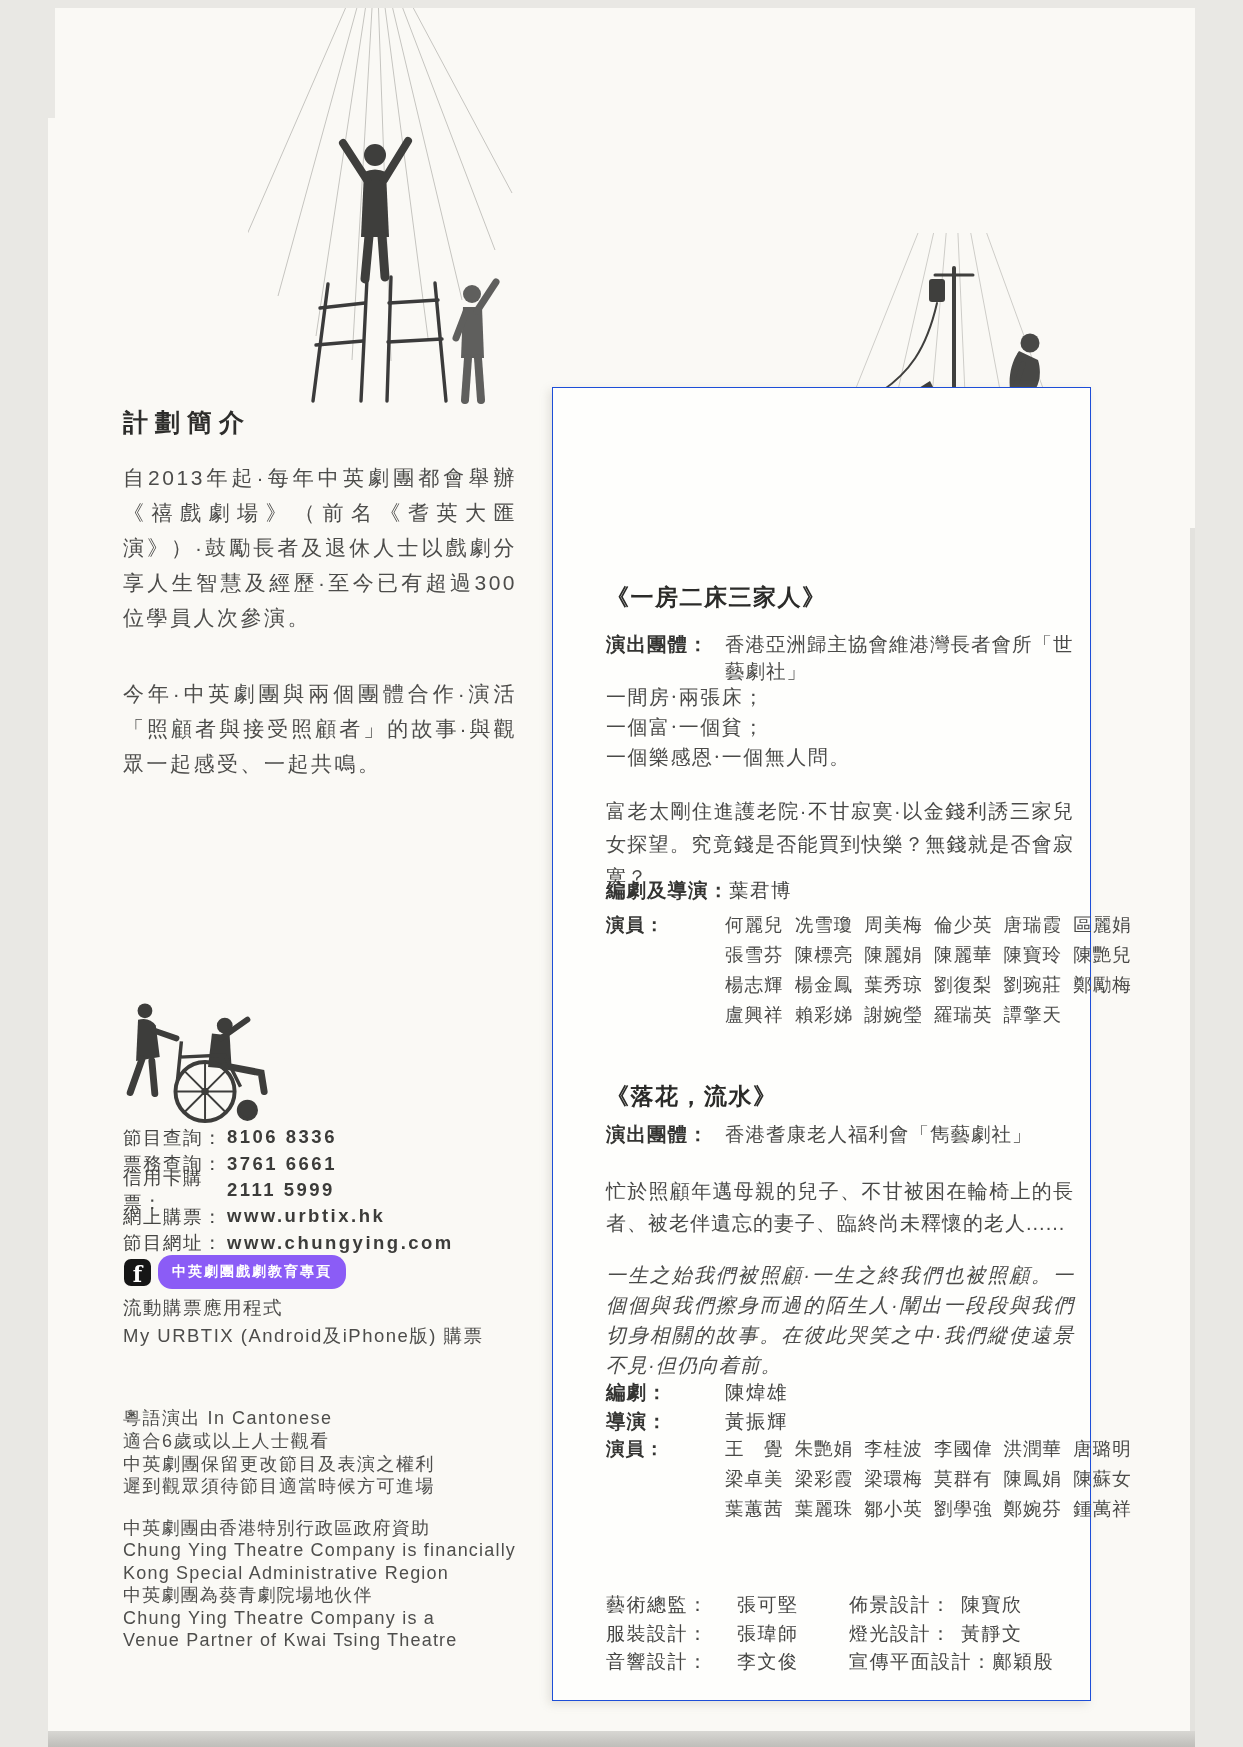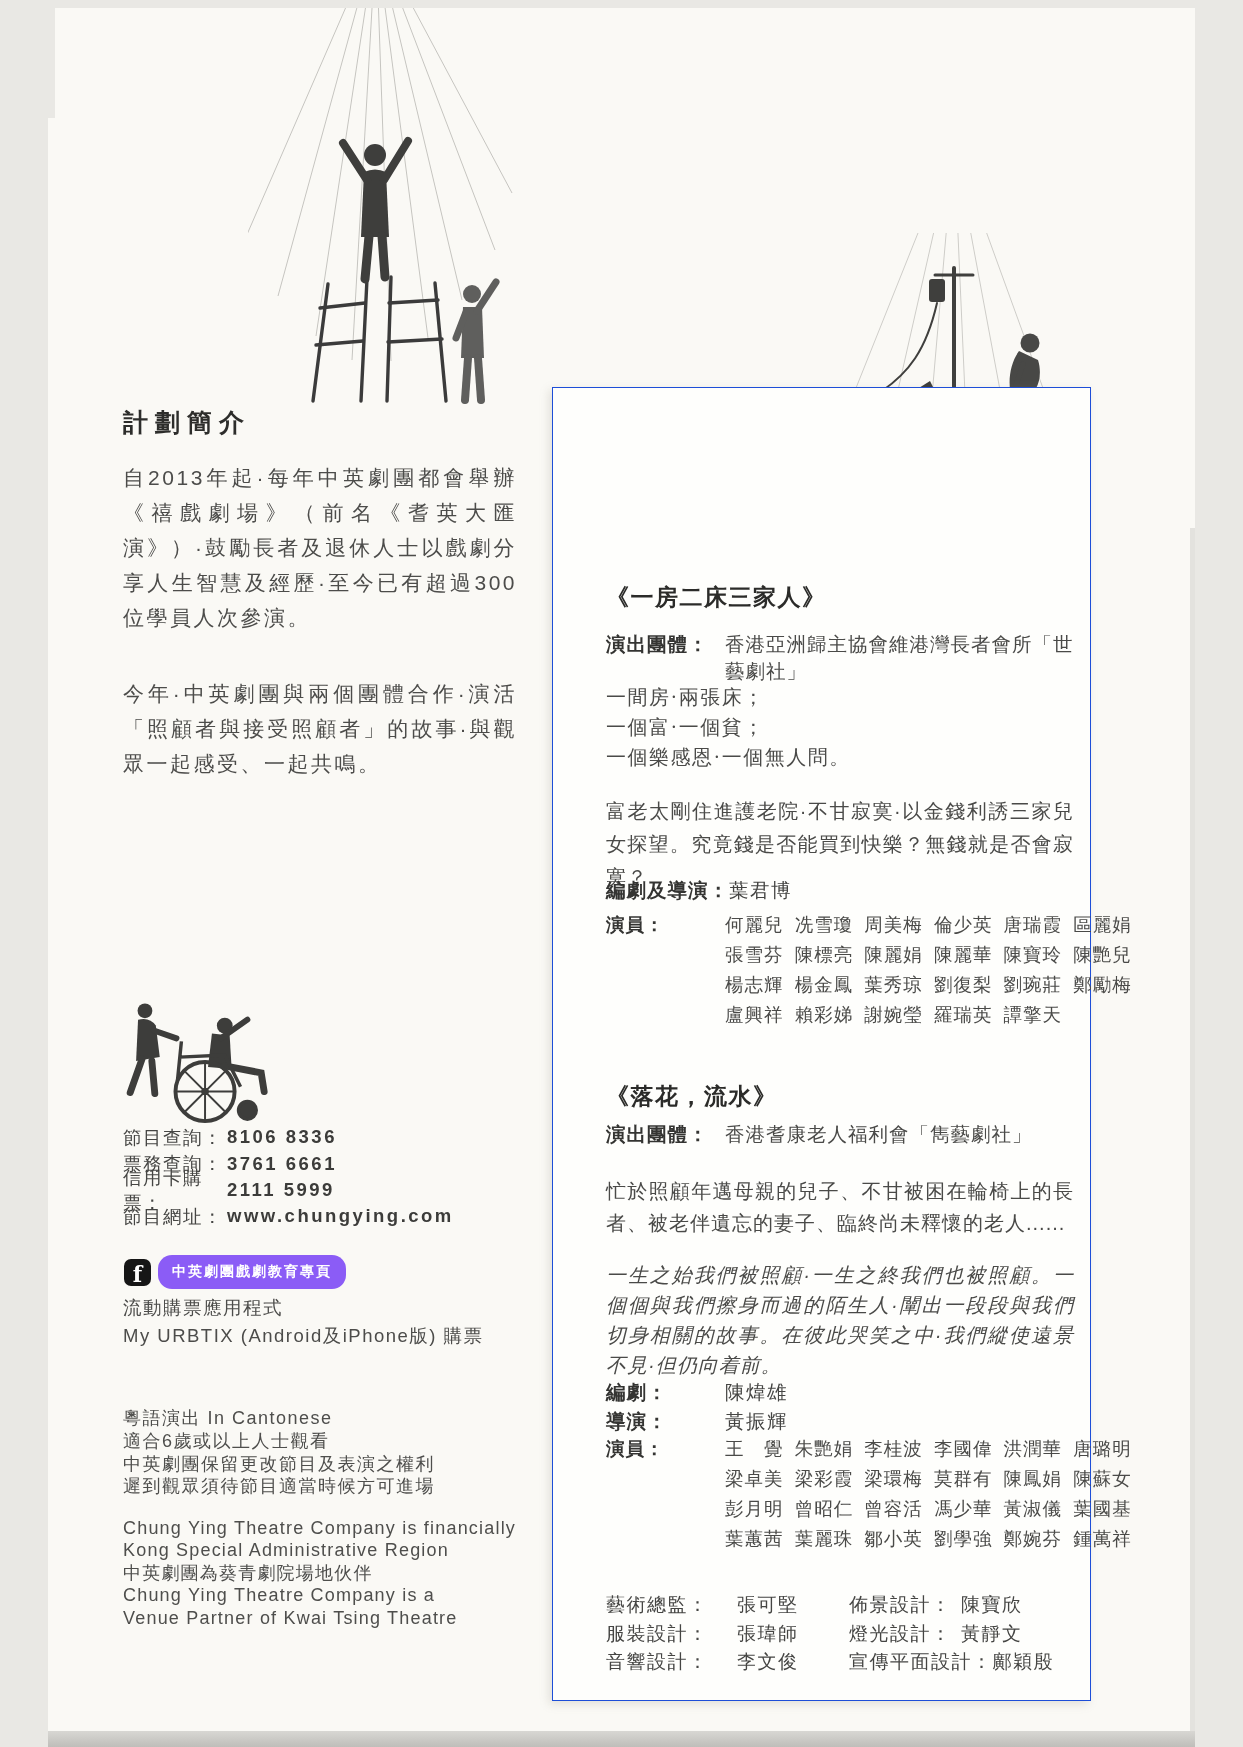--- a/index.html
+++ b/index.html
@@ -227,20 +227,24 @@
       </div>
     <div class="c-row">
         <span class="c-label">票務查詢：</span>
         <span class="c-value">3761 6661</span>
       </div>
     <div class="c-row">
         <span class="c-label">信用卡購票：</span>
         <span class="c-value">2111 5999</span>
       </div>
     <div class="c-row">
+        <span class="c-label">網上購票：</span>
+        <span class="c-value">www.urbtix.hk</span>
+      </div>
+    <div class="c-row">
         <span class="c-label">節目網址：</span>
         <span class="c-value">www.chungying.com</span>
       </div>
   </div>
 
   <div class="abs fb-row">
     <div class="fb-icon">f</div>
     <div class="fb-pill">中英劇團戲劇教育專頁</div>
   </div>
 
@@ -250,20 +254,21 @@
   </div>
 
   <div class="abs notes">
     <div>粵語演出 In Cantonese</div>
     <div>適合6歲或以上人士觀看</div>
     <div>中英劇團保留更改節目及表演之權利</div>
     <div>遲到觀眾須待節目適當時候方可進場</div>
   </div>
 
   <div class="abs funding">
+    <div>中英劇團由香港特別行政區政府資助</div>
     <div>Chung Ying Theatre Company is financially</div>
     <div>Kong Special Administrative Region</div>
     <div>中英劇團為葵青劇院場地伙伴</div>
     <div>Chung Ying Theatre Company is a</div>
     <div>Venue Partner of Kwai Tsing Theatre</div>
   </div>
 
   <div class="abs card">
 
     <div class="abs play-title t1">《一房二床三家人》</div>
@@ -304,21 +309,20 @@
     </div>
     <div class="abs credit-row cr2b">
       <span class="credit-label cw">導演：</span>
       <span class="f-value">黃振輝</span>
     </div>
     <div class="abs cast cast2">
       <span class="cast-label">演員：</span>
       <div class="cast-rows">
         <div>王　覺 朱艷娟 李桂波 李國偉 洪潤華 唐璐明</div>
         <div>梁卓美 梁彩霞 梁環梅 莫群有 陳鳳娟 陳蘇女</div>
-        <div>彭月明 曾昭仁 曾容活 馮少華 黃淑儀 葉國基</div>
         <div>葉蕙茜 葉麗珠 鄒小英 劉學強 鄭婉芬 鍾萬祥</div>
       </div>
     </div>
 
     <div class="abs footer-col fc1">
       <div class="f-row">
           <span class="f-label fl1">藝術總監：</span>
           <span class="f-value">張可堅</span>
         </div>
       <div class="f-row">

